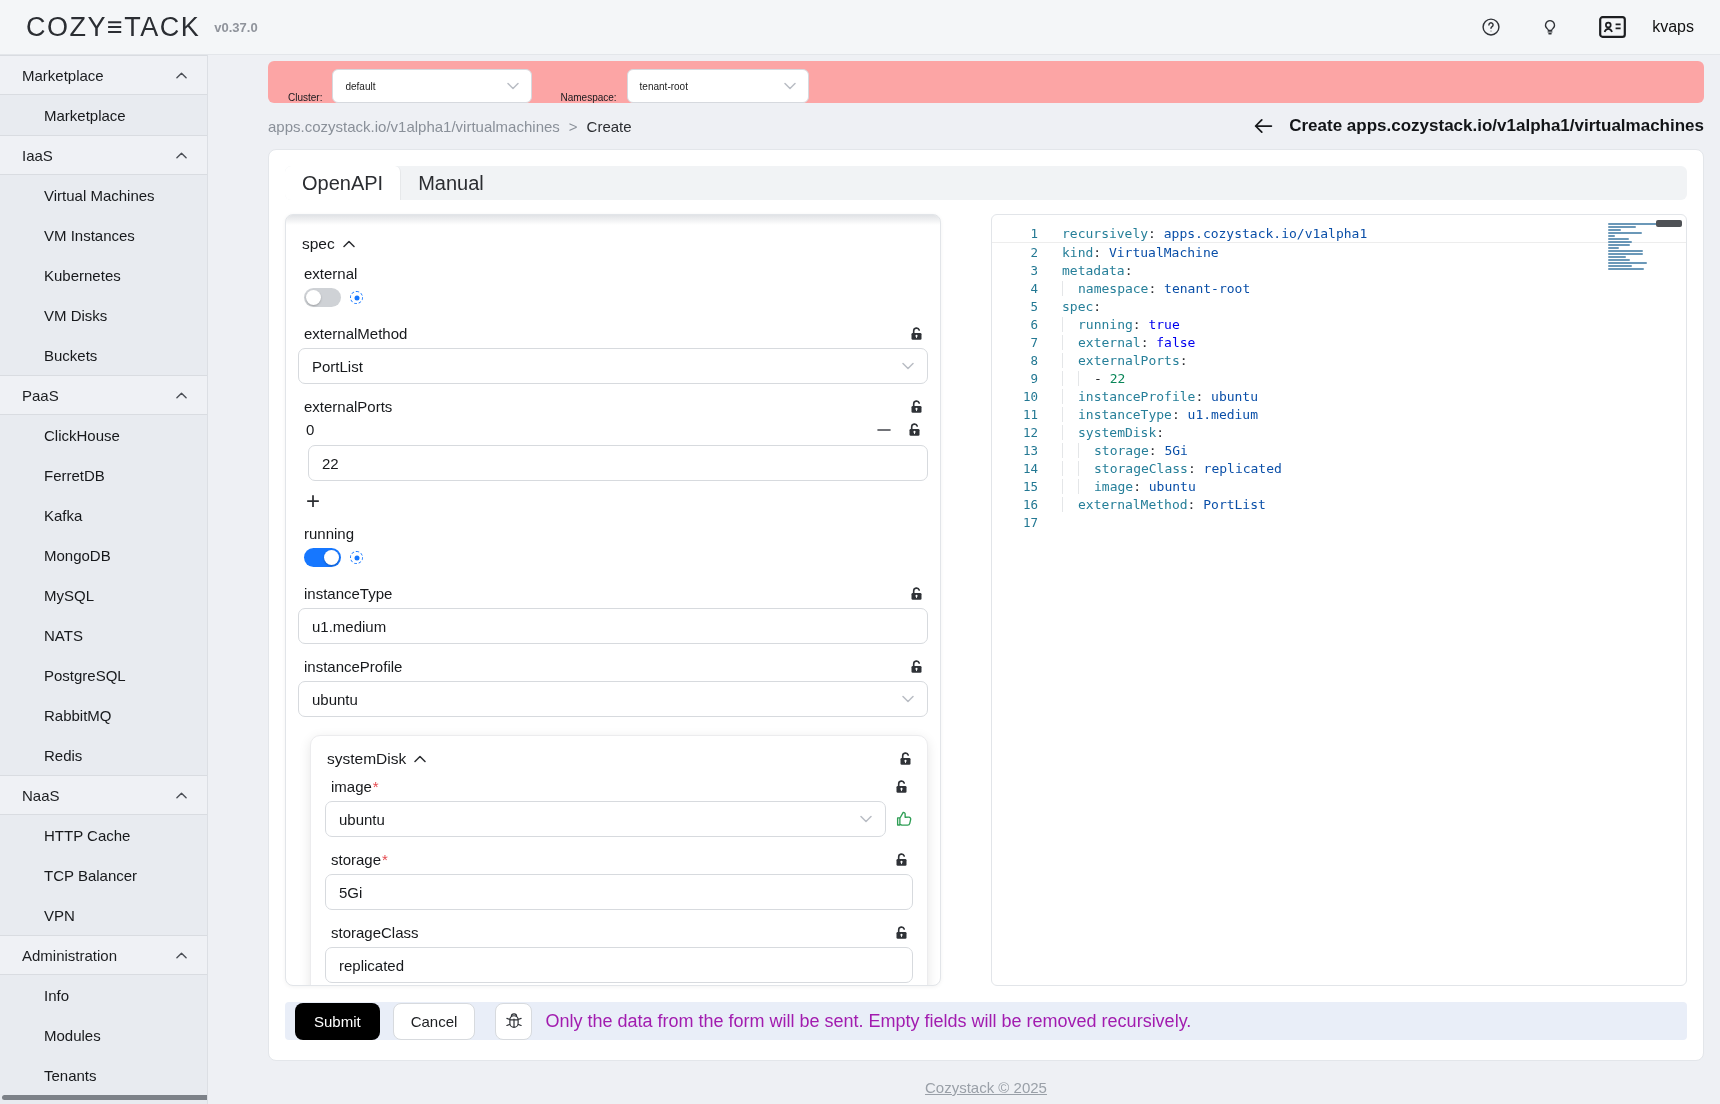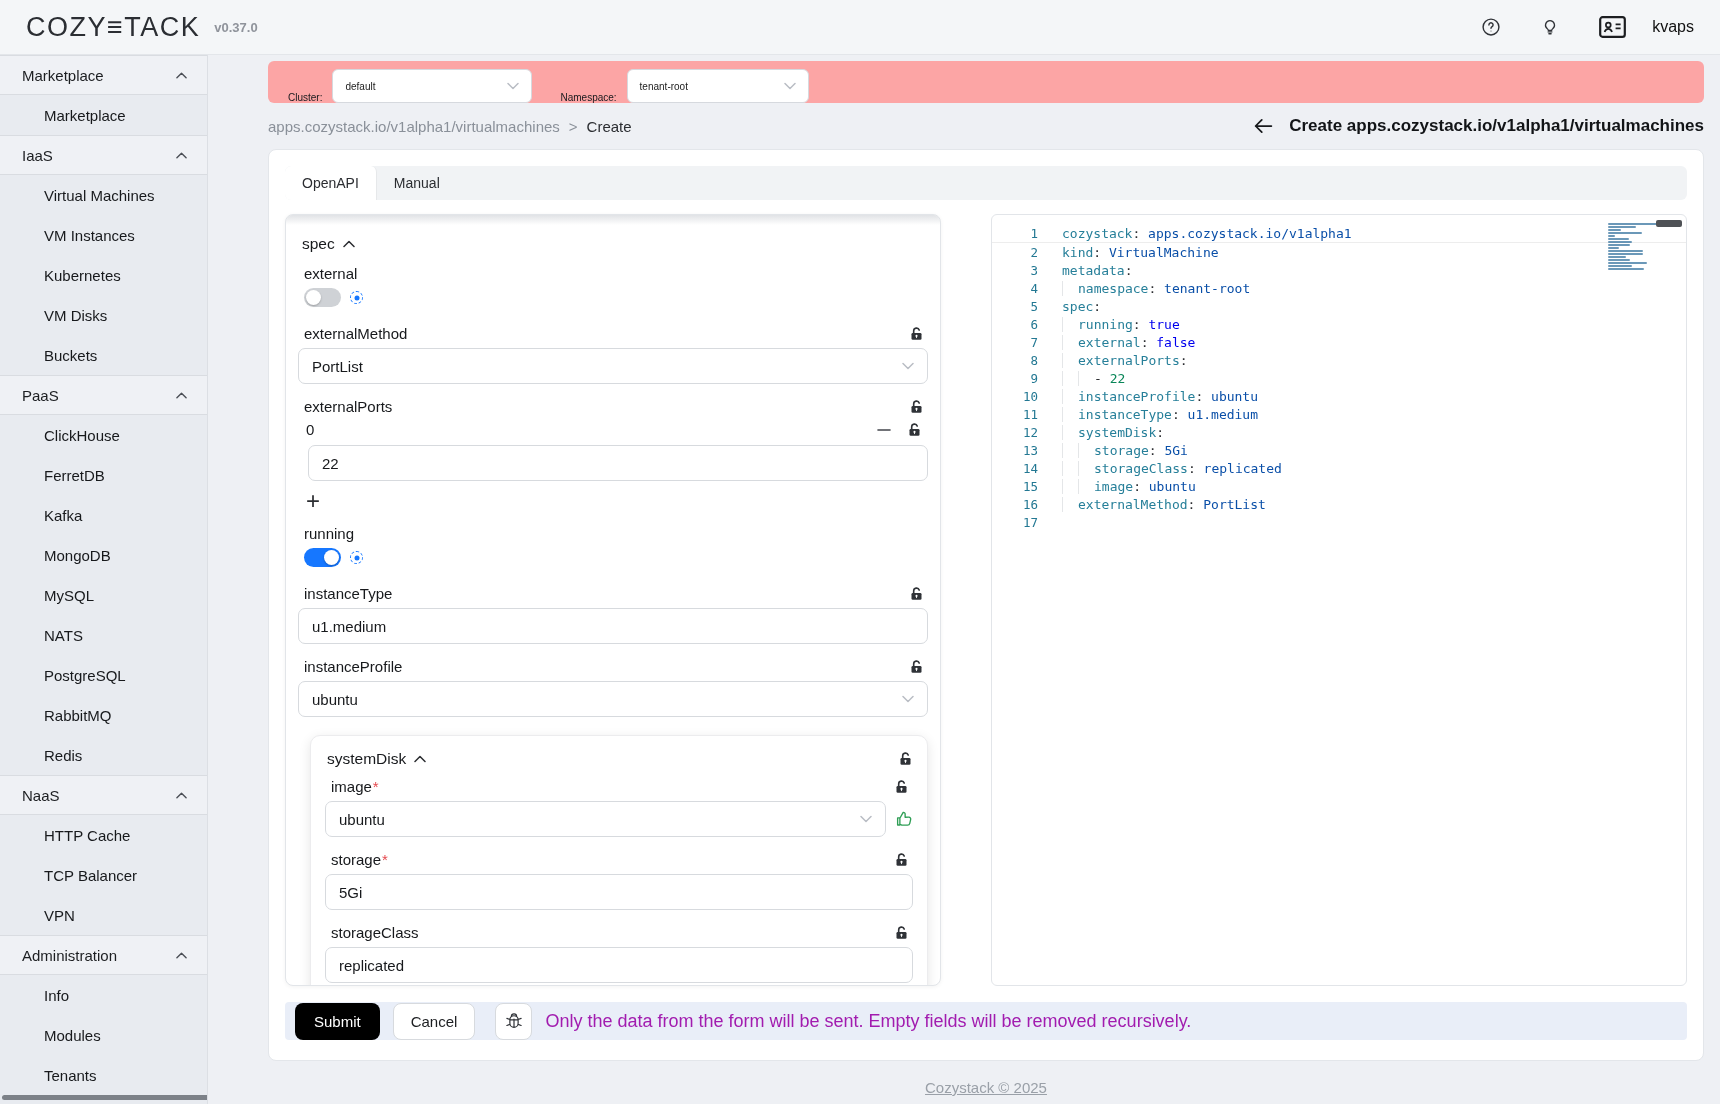--- a/index.html
+++ b/index.html
@@ -39,21 +39,21 @@
   .crumb-row{height:46px;display:flex;align-items:center;justify-content:space-between;font-size:15px;}
   .crumb-left{display:flex;align-items:center;gap:9px;}
   .crumb-path{color:#8a9099;cursor:pointer;}
   .crumb-sep{color:#8a9099;}
   .crumb-cur{color:#2b2d31;}
   .title-wrap{display:flex;align-items:center;gap:15px;}
   .page-title{font-size:17px;font-weight:700;color:#121417;}
 
   .card{background:#fff;border:1px solid #e3e6ea;border-radius:8px;padding:16px 16px 20px;}
 
-  .tabstrip{height:34px;background:#f1f3f5;border-radius:6px;display:flex;font-size:14px;color:#2b2d31;overflow:hidden;}
+  .tabstrip{height:34px;background:#f1f3f5;border-radius:6px;display:flex;font-size:20px;color:#2b2d31;overflow:hidden;}
   .tab{padding:0 17px;display:flex;align-items:center;cursor:pointer;}
   .tab.active{background:#fff;border-right:1px solid #e6e8ea;border-radius:6px 6px 0 0;}
 
   .cols{display:flex;gap:50px;margin-top:14px;height:772px;}
 
   
   .form-panel{width:656px;flex:none;background:#fff;border:1px solid #e2e5e9;border-radius:8px;
     box-shadow:0 1px 4px rgba(0,0,0,.05);padding:16px 12px 0;position:relative;overflow:hidden;}
   .form-panel::before{content:"";position:absolute;top:0;left:0;right:0;height:10px;
     background:linear-gradient(rgba(175,180,188,.38),rgba(175,180,188,0));pointer-events:none;}
@@ -487,21 +487,21 @@
           </div>
         </div>
 
       </div>
 
       <div class="editor-panel">
         <div id="code-lines">
             <div class="crow underlined">
               <span class="ln">1</span>
               <span class="ctext">
-                <span class="t-key">cozystack</span>
+                <span class="t-key">recursively</span>
                 <span class="t-p">: </span>
                 <span class="t-str">apps.cozystack.io/v1alpha1</span>
               </span>
             </div>
             <div class="crow">
               <span class="ln">2</span>
               <span class="ctext">
                 <span class="t-key">kind</span>
                 <span class="t-p">: </span>
                 <span class="t-str">VirtualMachine</span>

